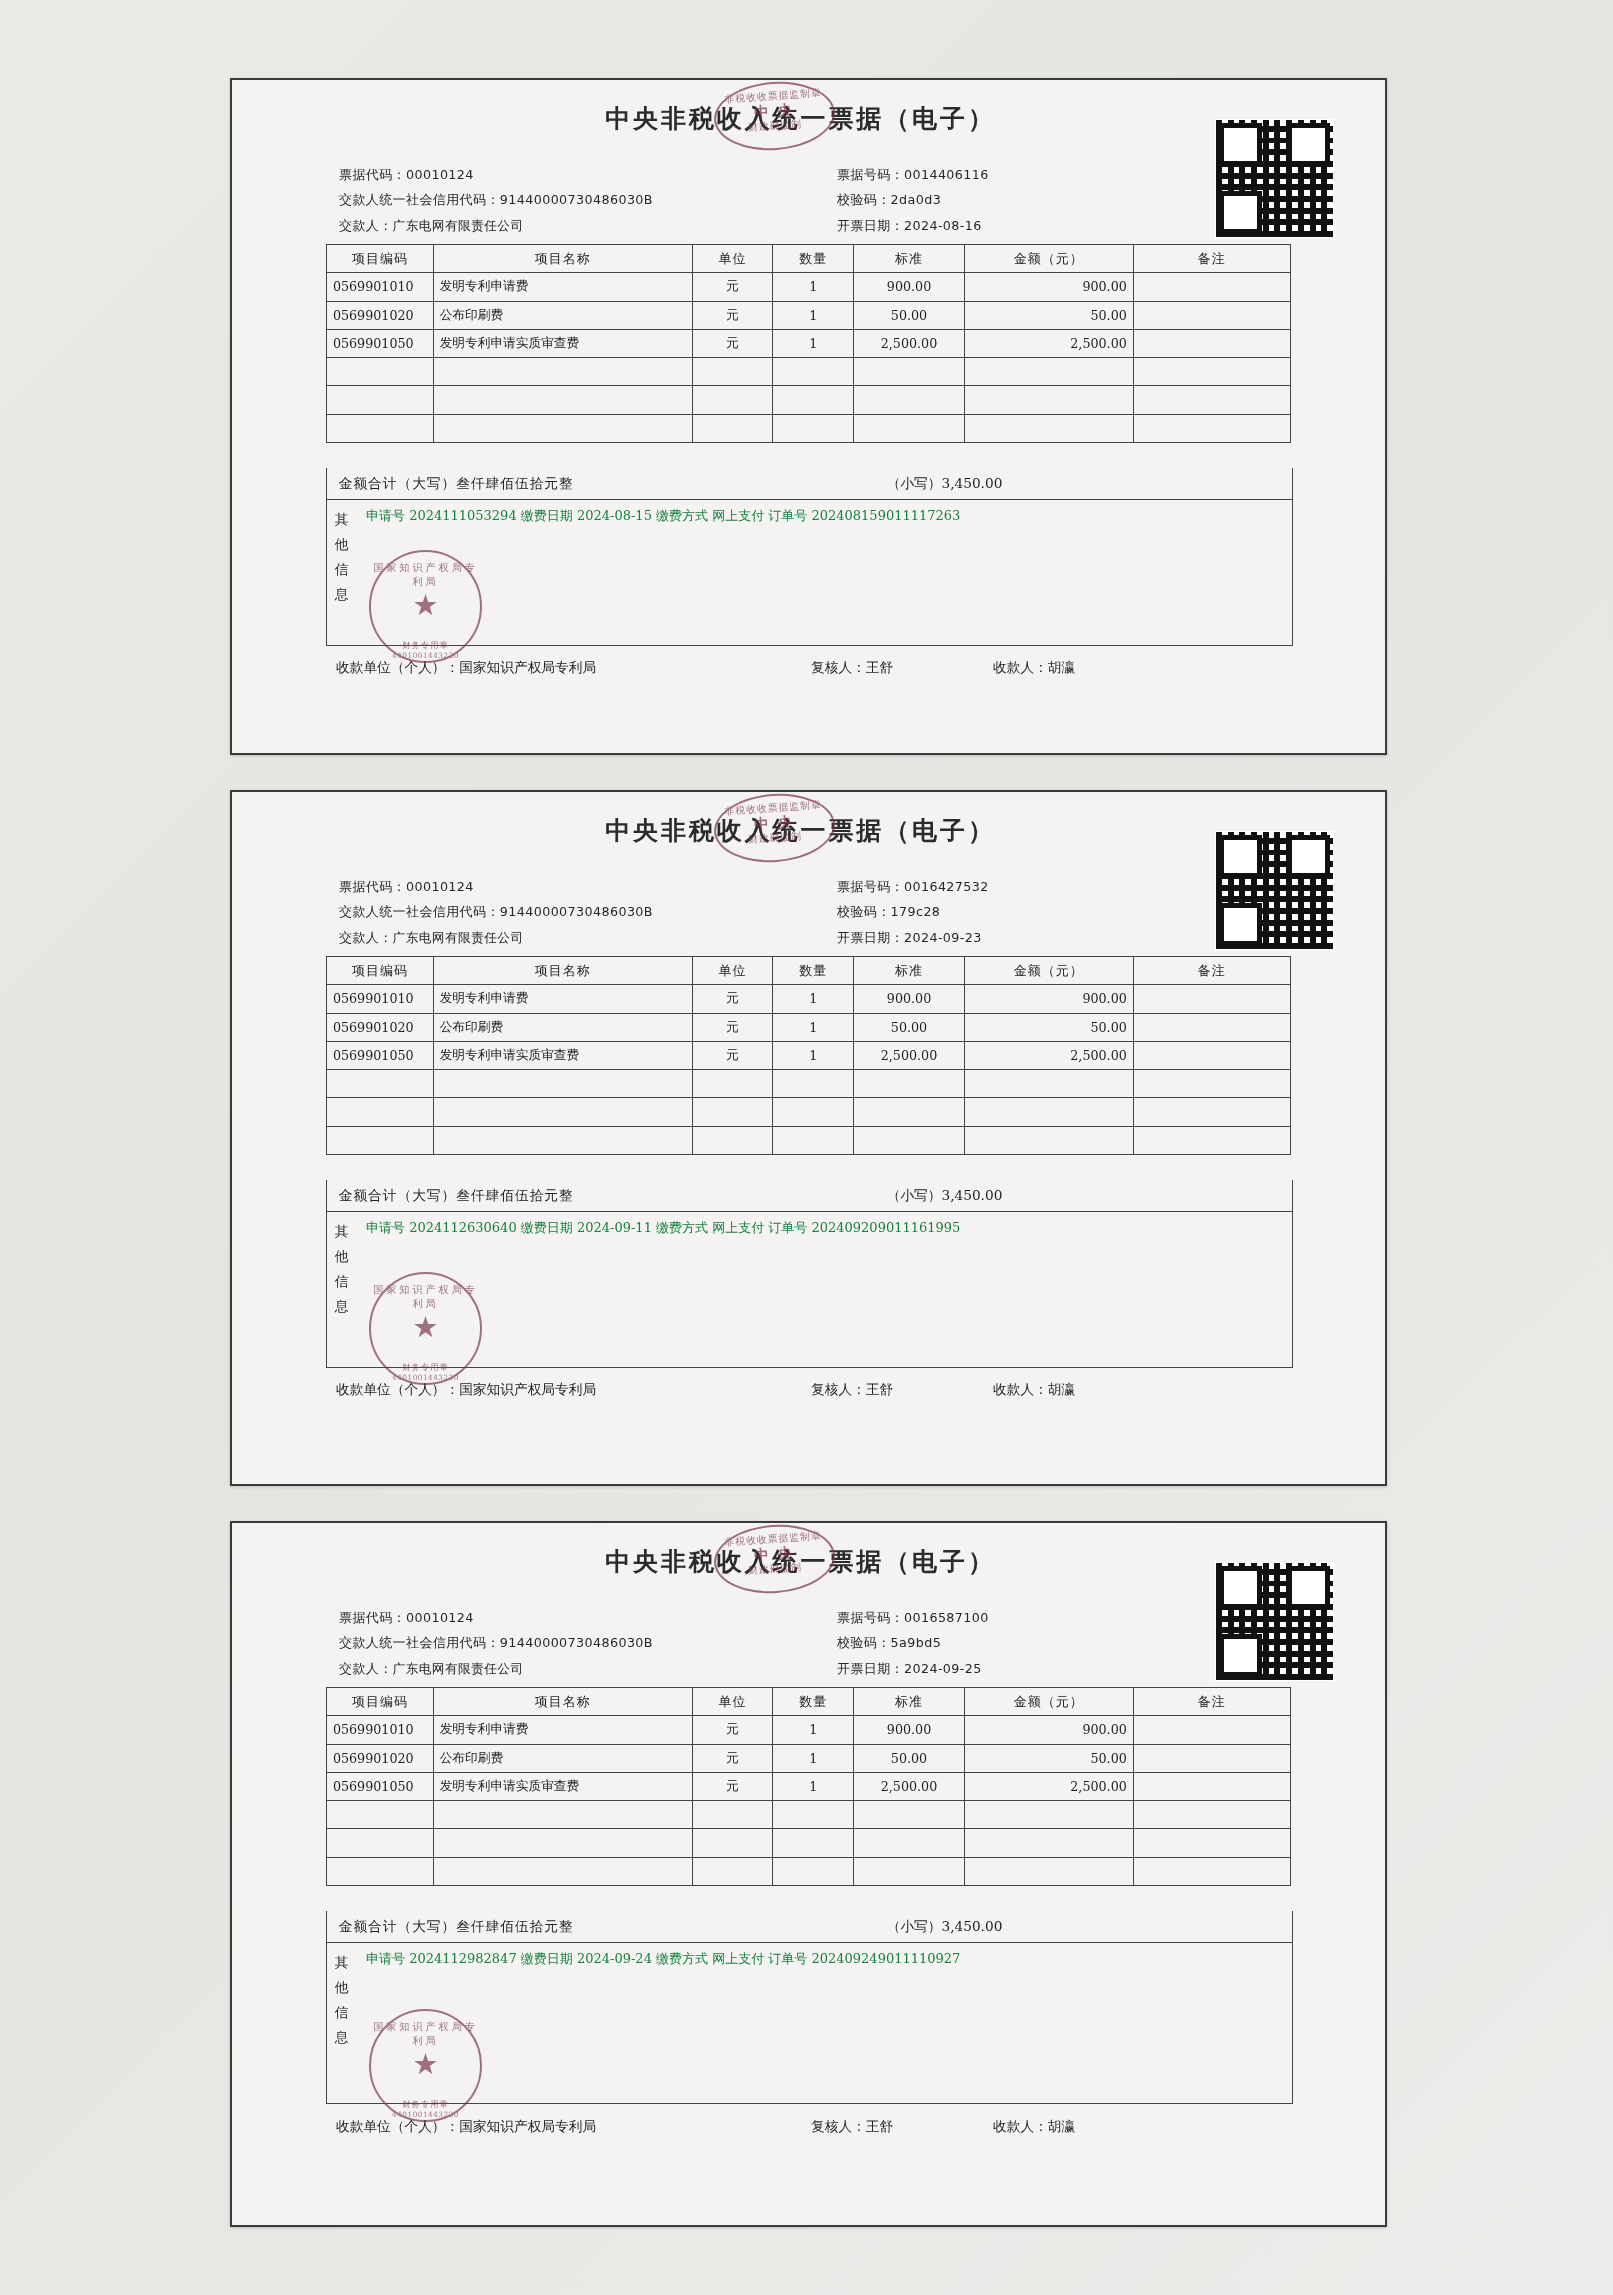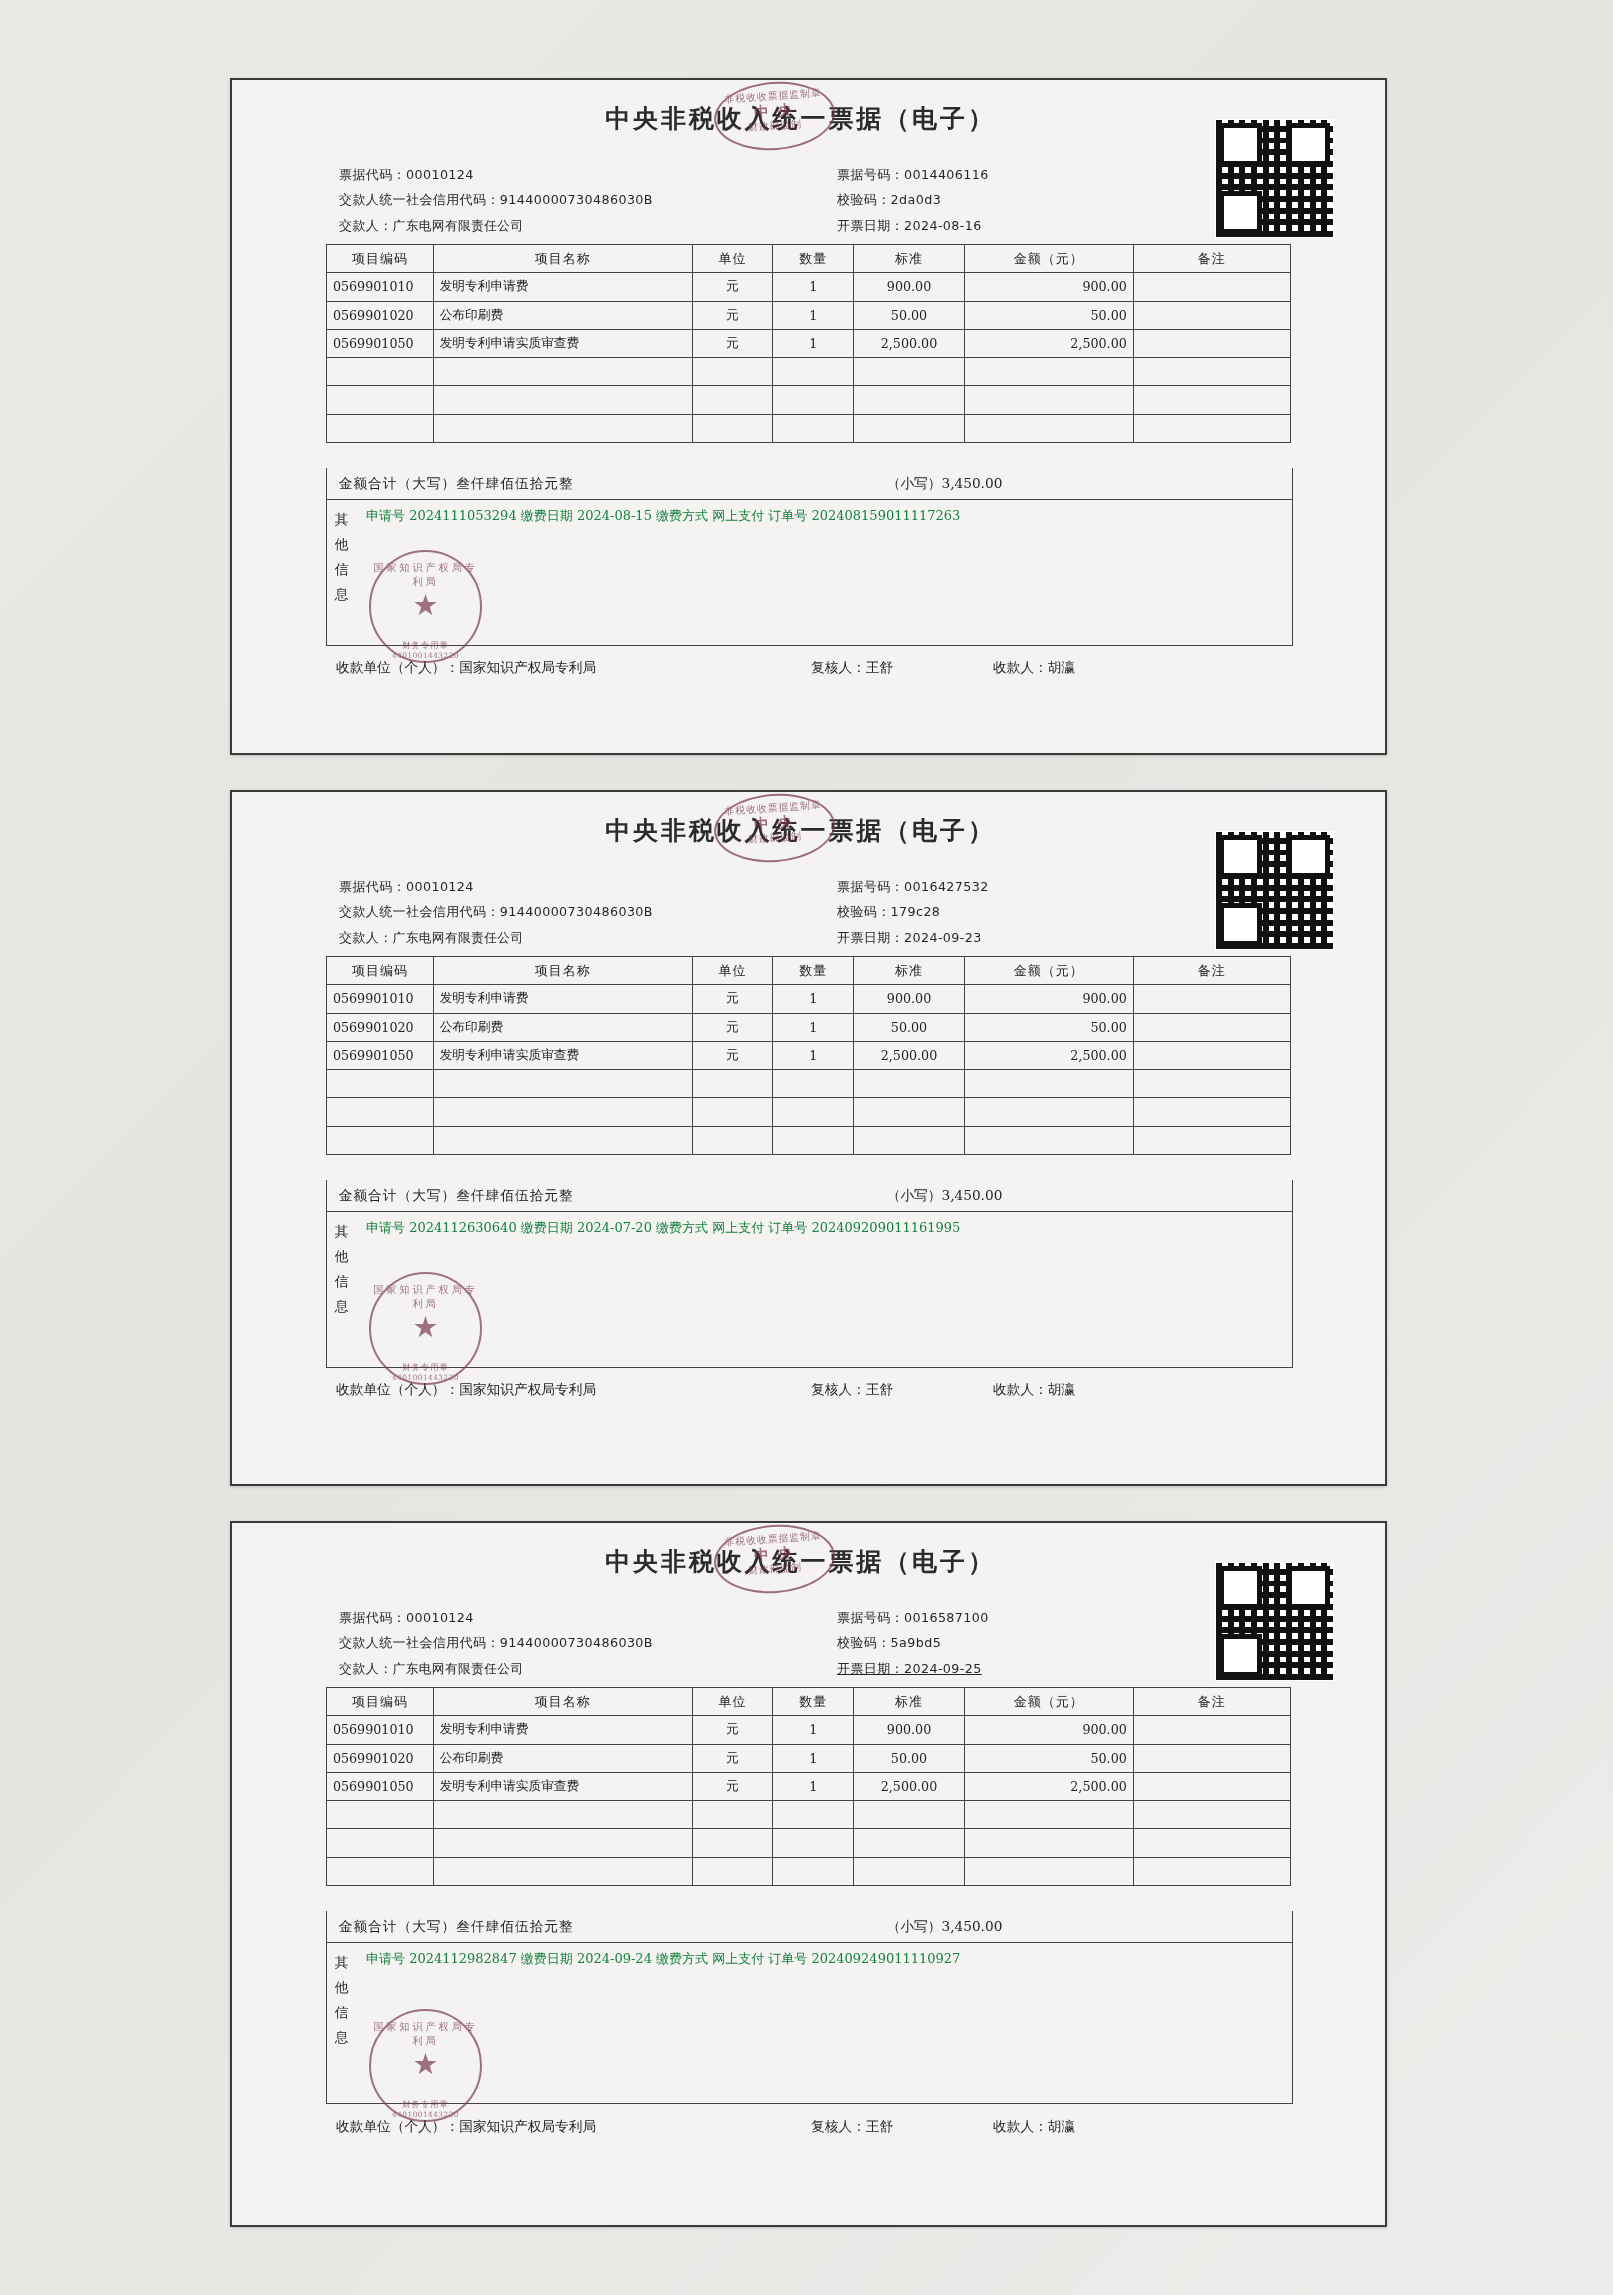--- a/index.html
+++ b/index.html
@@ -434,21 +434,21 @@
         <span class="big"><span>金额合计（大写）</span><span>叁仟肆佰伍拾元整</span></span>
         <span class="small"><span>（小写）</span><span>3,450.00</span></span>
       </div>
 
       <div class="otherbox" style="left:94px;top:419px;width:965px;height:156px;">
         <div class="otherlabel">其<br>他<br>信<br>息</div>
         <div class="otherline">
           <span>申请号</span>
           <span>2024112630640</span>
           <span>缴费日期</span>
-          <span>2024-07-20</span>
+          <span>2024-09-11</span>
           <span>缴费方式</span>
           <span>网上支付</span>
           <span>订单号</span>
           <span>202409209011161995</span>
         </div>
       </div>
 
       <div class="stamp-round" style="left:137px;top:480px;">
         <div class="arc">国家知识产权局专利局</div>
         <div class="star">★</div>
@@ -491,21 +491,21 @@
       <div class="meta" style="left:107px;top:137px;">
         <span>交款人：</span><span class="val">广东电网有限责任公司</span>
       </div>
 
       <div class="meta" style="left:605px;top:86px;">
         <span>票据号码：</span><span class="val">0016587100</span>
       </div>
       <div class="meta" style="left:605px;top:111px;">
         <span>校验码：</span><span class="val">5a9bd5</span>
       </div>
-      <div class="meta" style="left:605px;top:137px;text-decoration:underline;">
+      <div class="meta" style="left:605px;top:137px;">
         <span>开票日期：</span><span class="val">2024-09-25</span>
       </div>
 
       <table class="items" style="left:94px;top:164px;width:965px;">
         <tbody>
             <tr>
           <th style="width:94px;">项目编码</th>
           <th style="width:246px;">项目名称</th>
           <th style="width:68px;">单位</th>
           <th style="width:68px;">数量</th>

